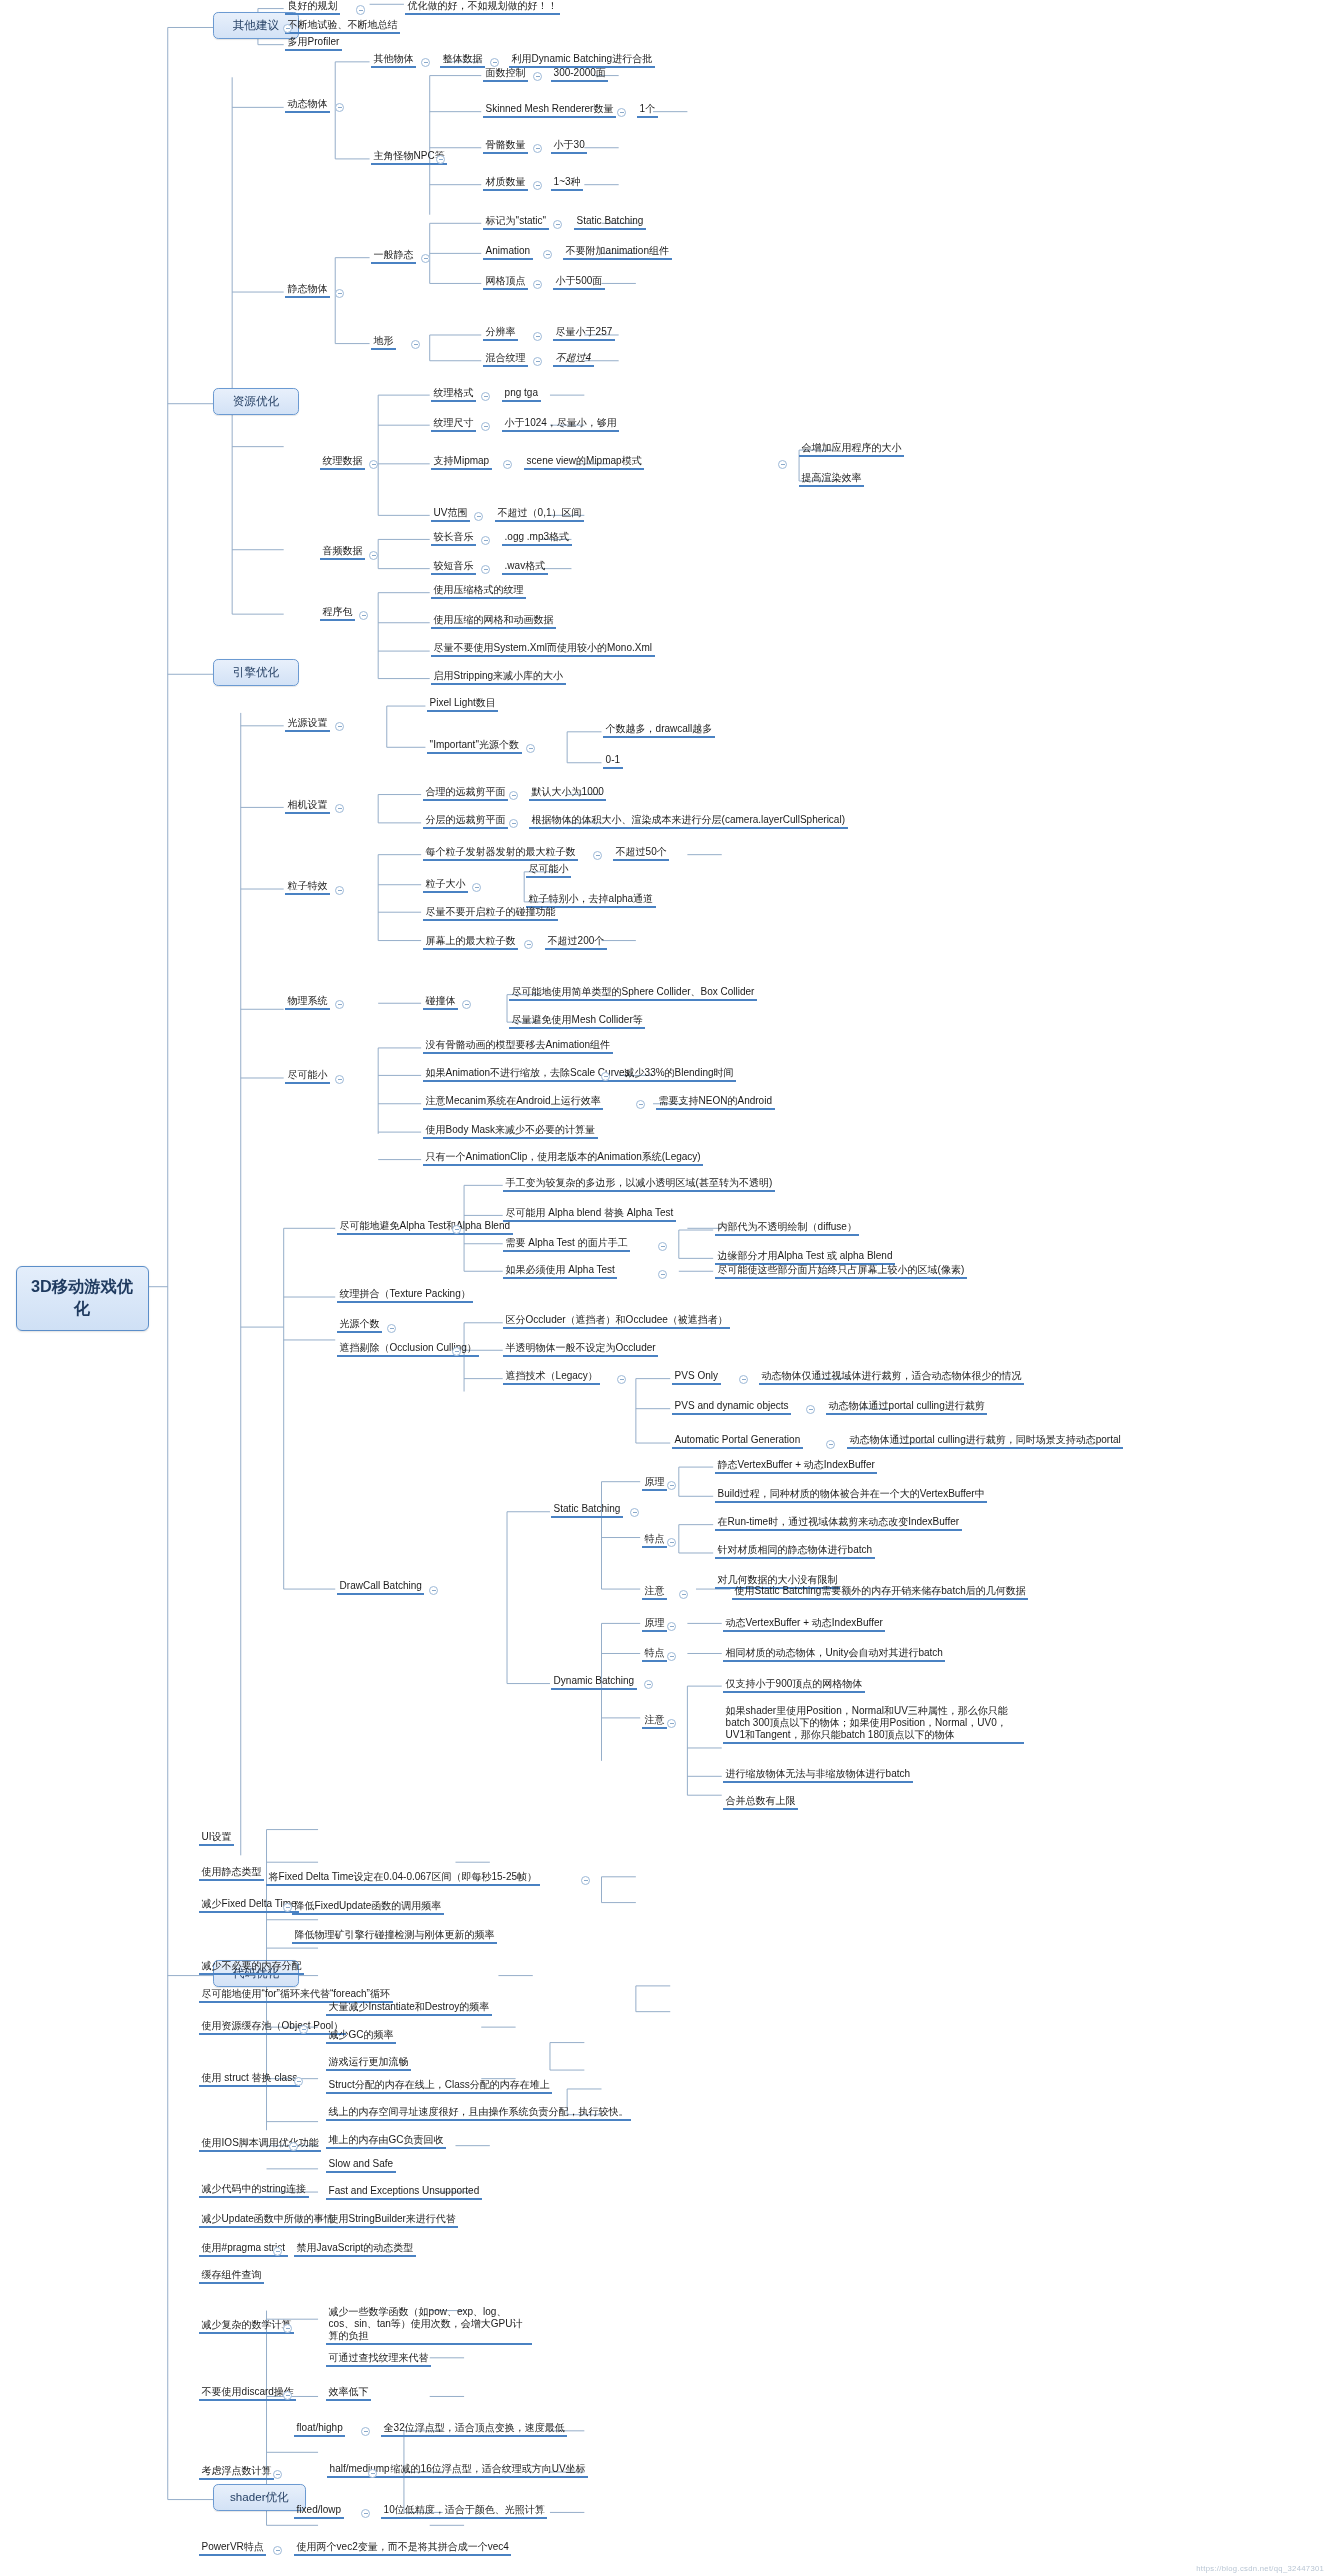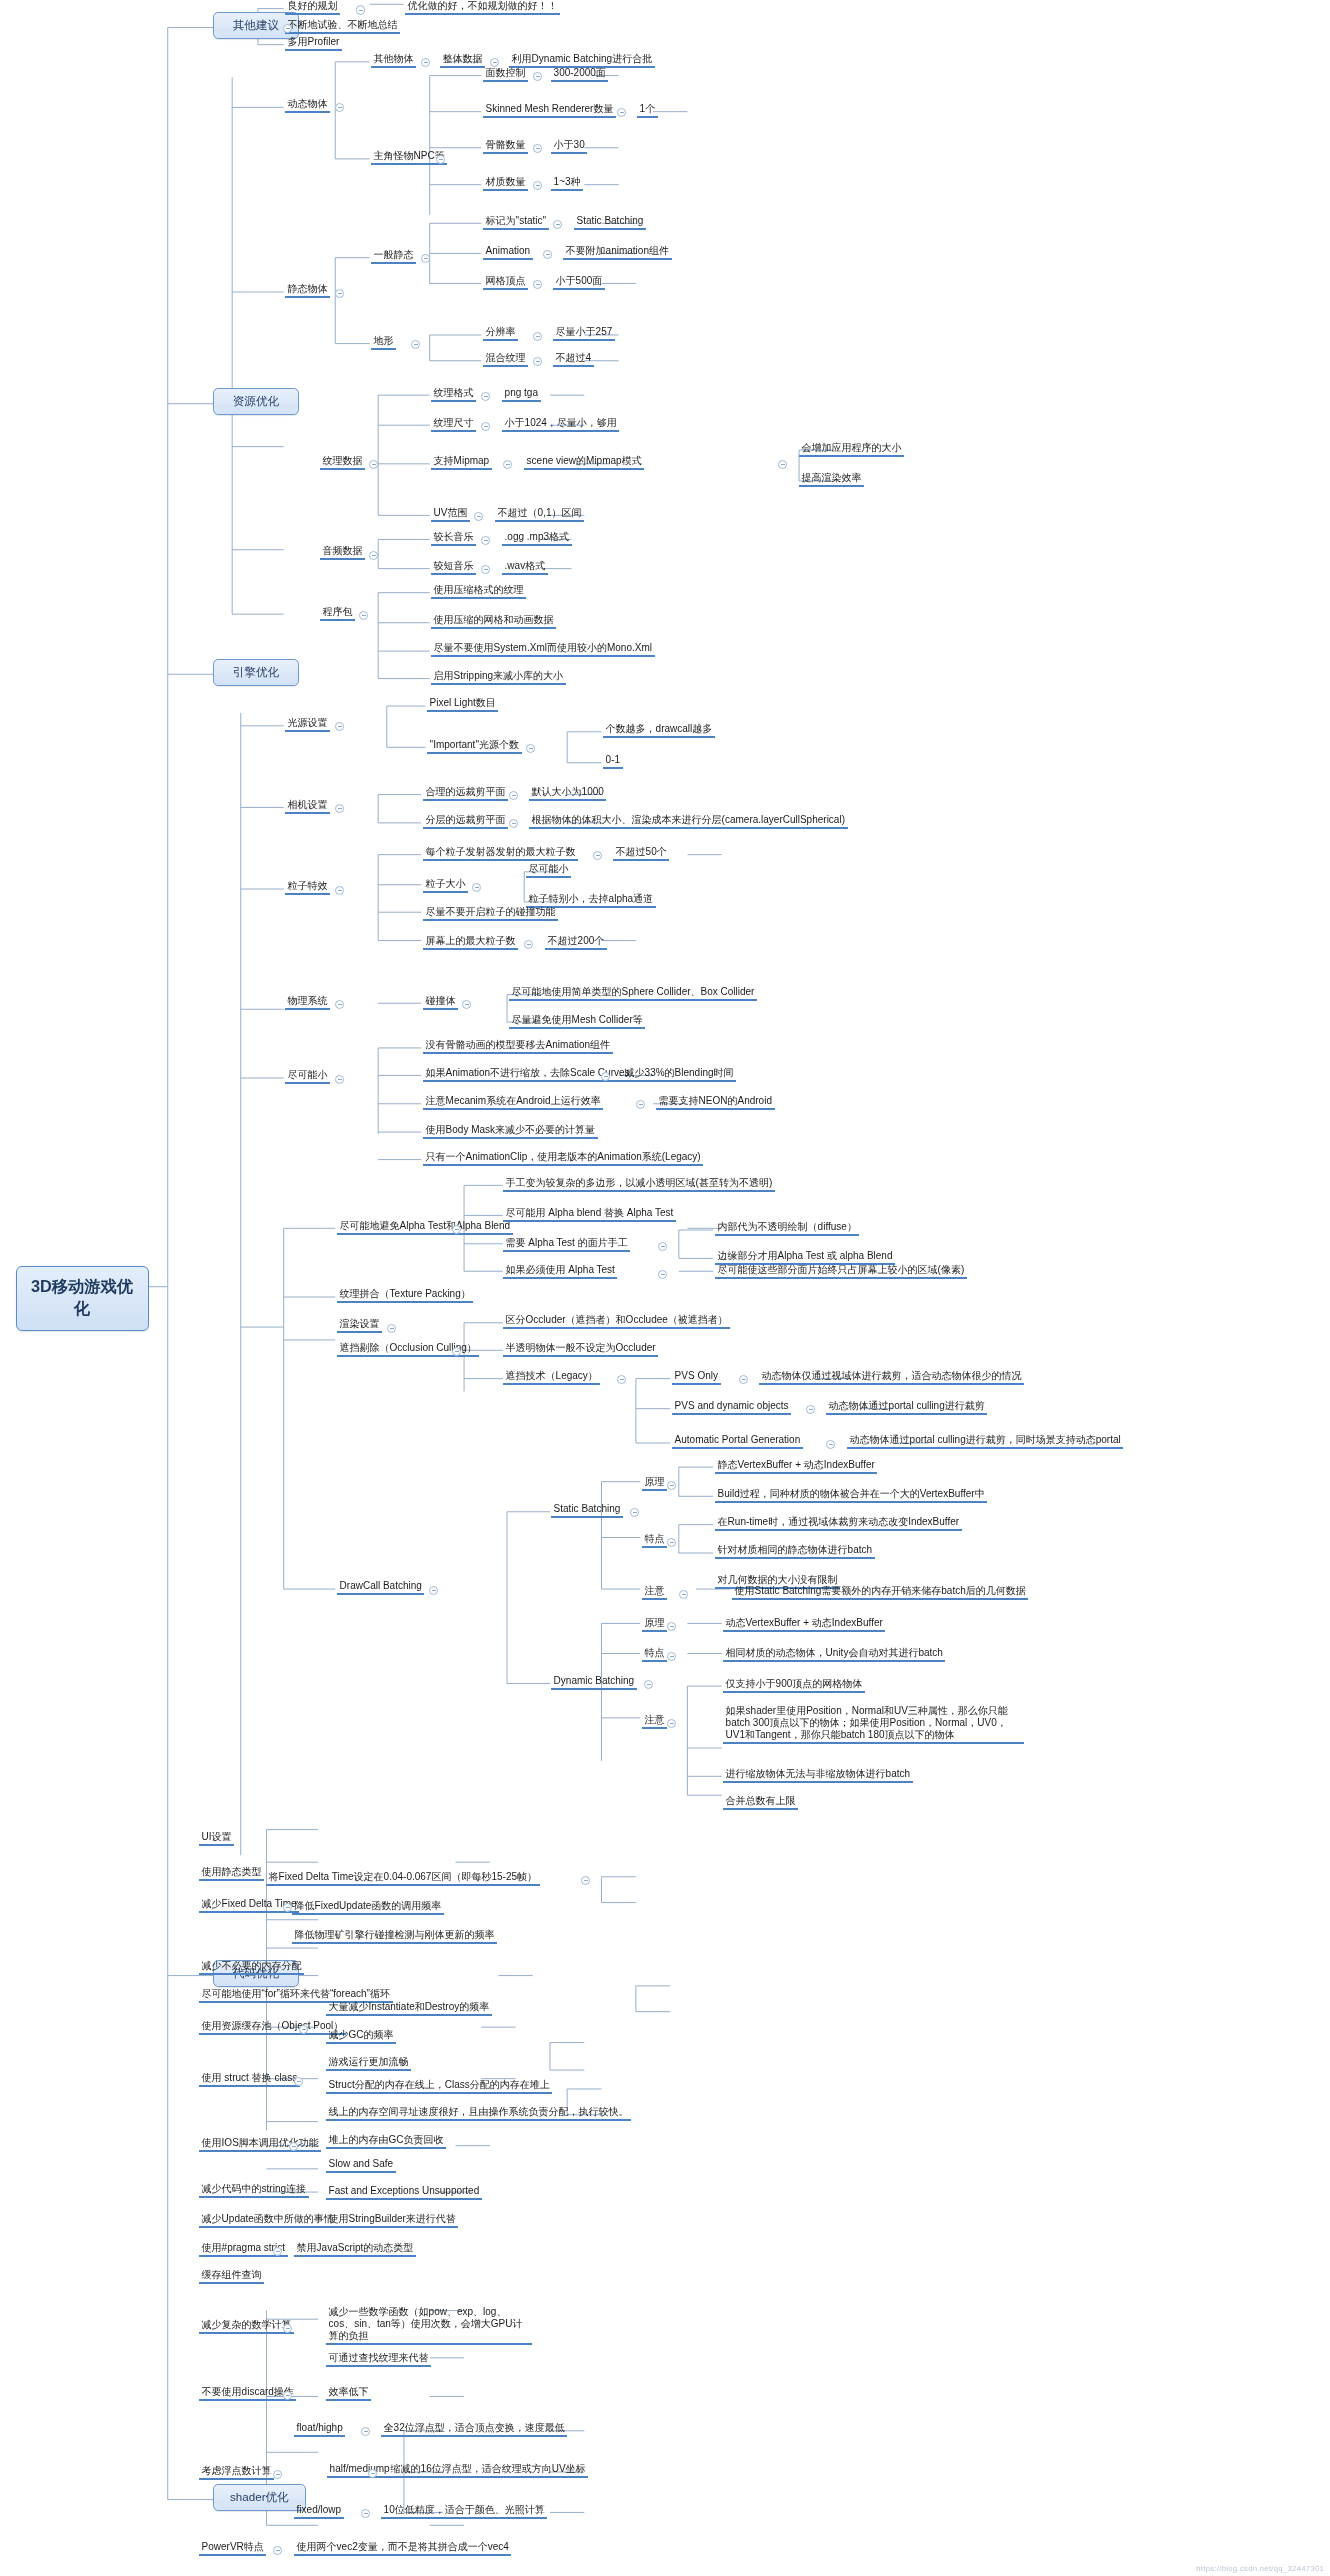--- a/index.html
+++ b/index.html
@@ -348,21 +348,21 @@
 
   <div class="node nd" style="left:371px;top:335px;"><span class="txt">地形</span></div>
   <div class="collapse" style="left:411px;top:340px;"></div>
 
   <div class="node nd" style="left:483px;top:326px;"><span class="txt">分辨率</span></div>
   <div class="collapse" style="left:533px;top:332px;"></div>
   <div class="node nd" style="left:553px;top:326px;"><span class="txt">尽量小于257</span></div>
 
   <div class="node nd" style="left:483px;top:352px;"><span class="txt">混合纹理</span></div>
   <div class="collapse" style="left:533px;top:357px;"></div>
-  <div class="node nd" style="left:553px;top:352px;"><span class="txt">不超过4</span></div>
+  <div class="node nd" style="left:553px;top:352px;font-style:italic;"><span class="txt">不超过4</span></div>
 
   <div class="node nd" style="left:320px;top:455px;"><span class="txt">纹理数据</span></div>
   <div class="collapse" style="left:369px;top:460px;"></div>
 
   <div class="node nd" style="left:431px;top:387px;"><span class="txt">纹理格式</span></div>
   <div class="collapse" style="left:481px;top:392px;"></div>
   <div class="node nd" style="left:502px;top:387px;"><span class="txt">png tga</span></div>
 
   <div class="node nd" style="left:431px;top:417px;"><span class="txt">纹理尺寸</span></div>
   <div class="collapse" style="left:481px;top:422px;"></div>
@@ -441,21 +441,21 @@
   <div class="node nd" style="left:423px;top:1039px;"><span class="txt">没有骨骼动画的模型要移去Animation组件</span></div>
   <div class="node nd" style="left:423px;top:1067px;"><span class="txt">如果Animation不进行缩放，去除Scale Curves</span></div>
   <div class="collapse" style="left:601px;top:1072px;"></div>
   <div class="node nd" style="left:622px;top:1067px;"><span class="txt">减少33%的Blending时间</span></div>
   <div class="node nd" style="left:423px;top:1095px;"><span class="txt">注意Mecanim系统在Android上运行效率</span></div>
   <div class="collapse" style="left:636px;top:1100px;"></div>
   <div class="node nd" style="left:656px;top:1095px;"><span class="txt">需要支持NEON的Android</span></div>
   <div class="node nd" style="left:423px;top:1124px;"><span class="txt">使用Body Mask来减少不必要的计算量</span></div>
   <div class="node nd" style="left:423px;top:1151px;"><span class="txt">只有一个AnimationClip，使用老版本的Animation系统(Legacy)</span></div>
 
-  <div class="node nd" style="left:337px;top:1318px;"><span class="txt">渲染设置</span></div>
+  <div class="node nd" style="left:337px;top:1318px;"><span class="txt">光源个数</span></div>
   <div class="collapse" style="left:387px;top:1324px;"></div>
 
   <div class="node nd" style="left:337px;top:1220px;"><span class="txt">尽可能地避免Alpha Test和Alpha Blend</span></div>
   <div class="collapse" style="left:452px;top:1225px;"></div>
   <div class="node nd" style="left:503px;top:1177px;"><span class="txt">手工变为较复杂的多边形，以减小透明区域(甚至转为不透明)</span></div>
   <div class="node nd" style="left:503px;top:1207px;"><span class="txt">尽可能用 Alpha blend 替换 Alpha Test</span></div>
   <div class="node nd" style="left:503px;top:1237px;"><span class="txt">需要 Alpha Test 的面片手工</span></div>
   <div class="collapse" style="left:658px;top:1242px;"></div>
   <div class="node nd" style="left:715px;top:1221px;"><span class="txt">内部代为不透明绘制（diffuse）</span></div>
   <div class="node nd" style="left:715px;top:1250px;"><span class="txt">边缘部分才用Alpha Test 或 alpha Blend</span></div>

